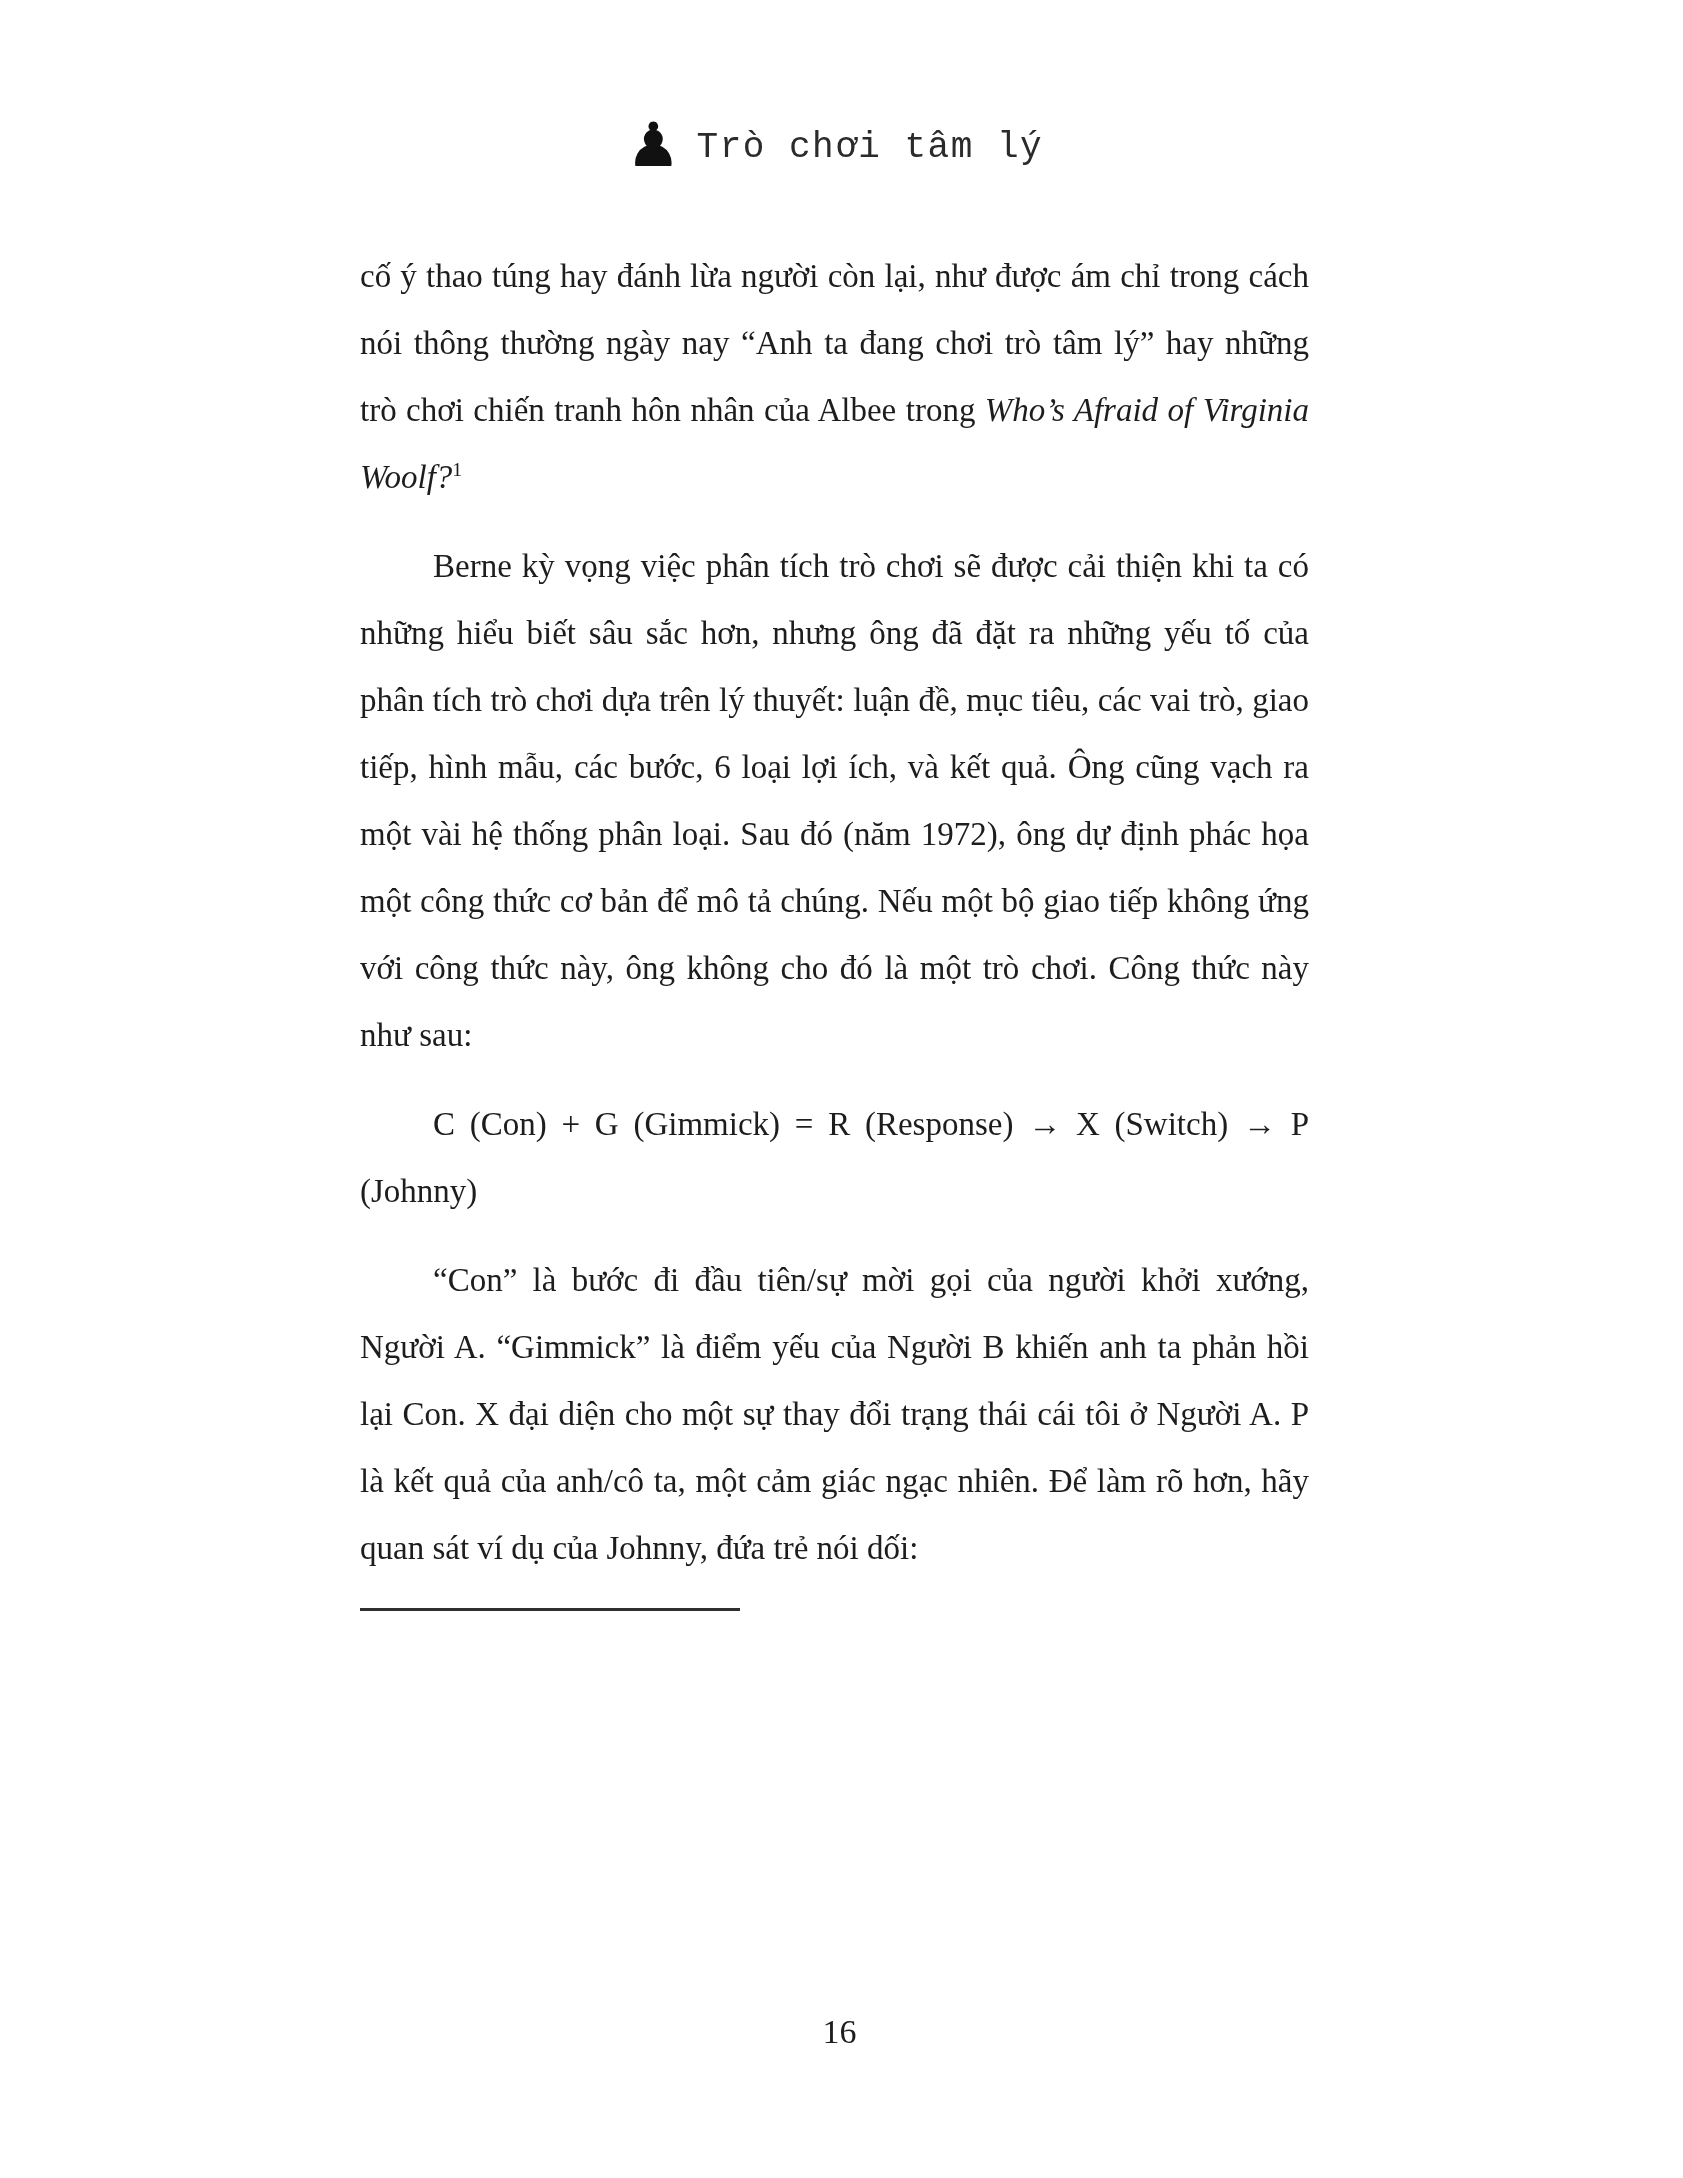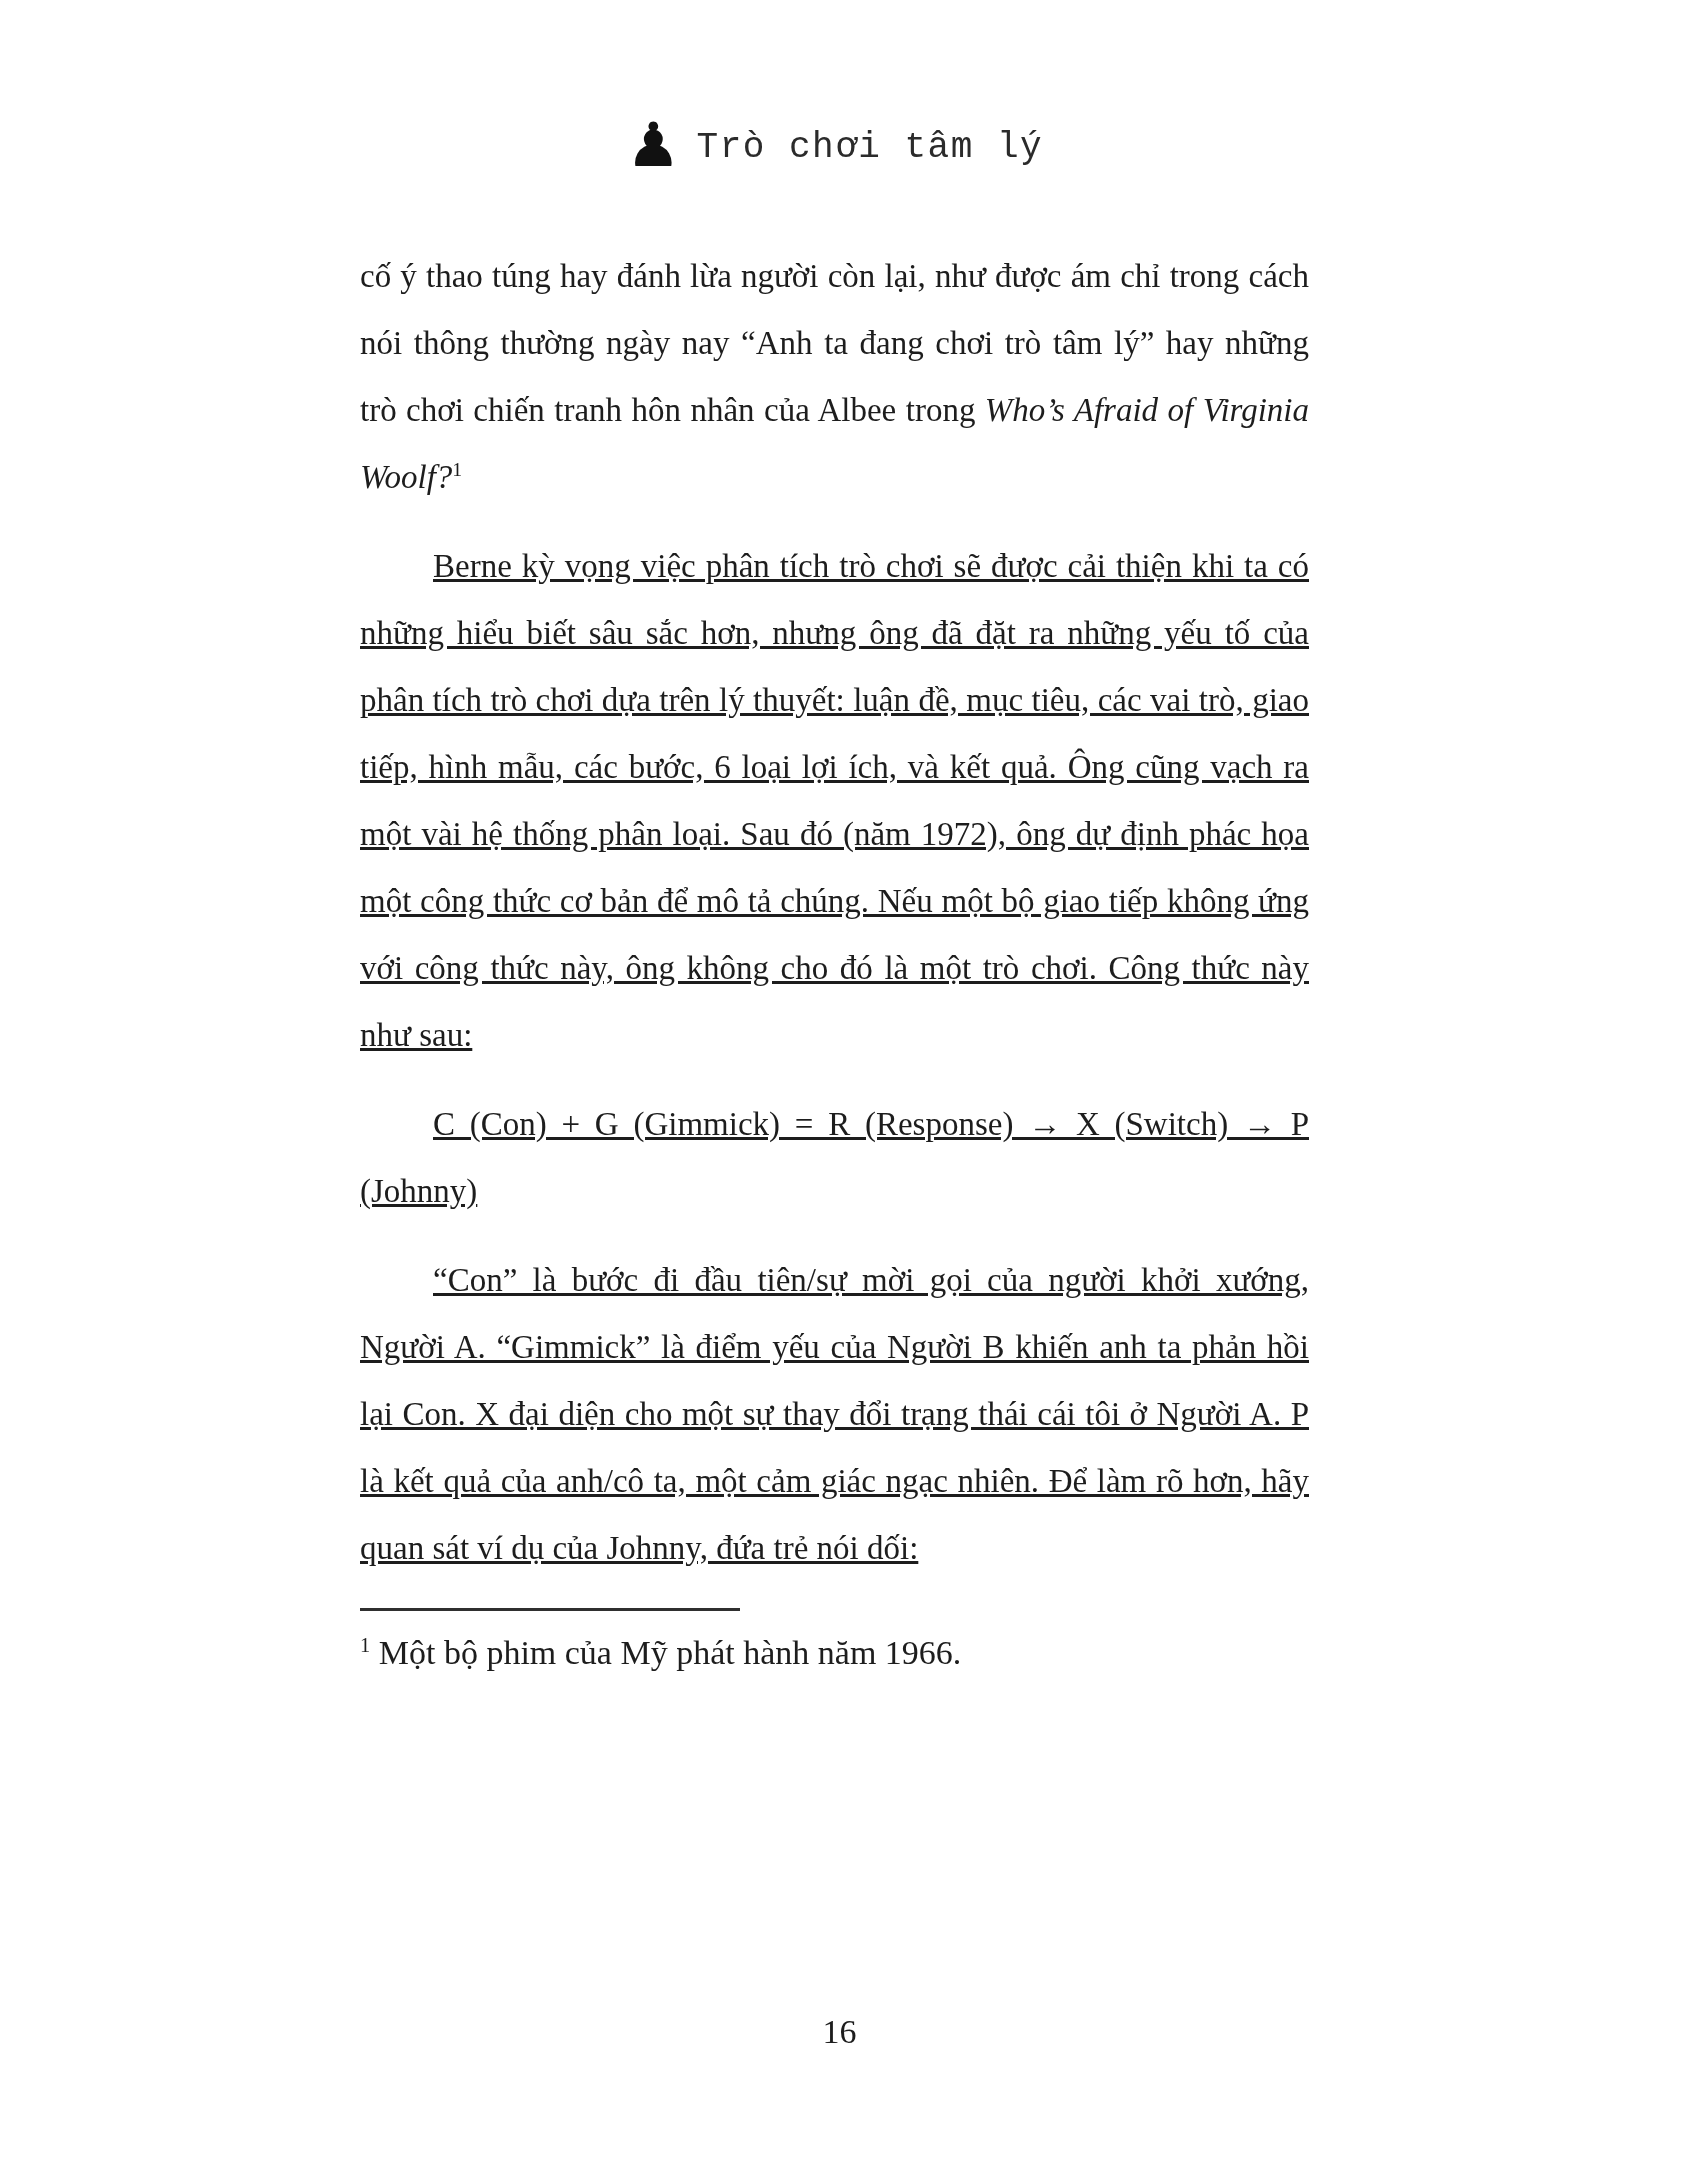--- a/index.html
+++ b/index.html
@@ -39,21 +39,20 @@
     color: #2b2b2b;
   }
   .body-text p.para {
     font-size: 33px;
     line-height: 67px;
     text-align: justify;
     margin: 0 0 22px 0;
   }
   .body-text p.para.indent {
     text-indent: 73px;
-    text-decoration: underline;
   }
   .body-text em {
     font-style: italic;
   }
   sup {
     font-size: 60%;
     line-height: 0;
     vertical-align: super;
   }
   .footnote-area {
@@ -93,19 +92,18 @@
 
   <div class="body-text" id="paragraphs">
       <p class="para"><span>cố ý thao túng hay đánh lừa người còn lại, như được ám chỉ trong cách nói thông thường ngày nay “Anh ta đang chơi trò tâm lý” hay những trò chơi chiến tranh hôn nhân của Albee trong </span><em>Who’s Afraid of Virginia Woolf?</em><sup>1</sup></p>
       <p class="para indent"><span>Berne kỳ vọng việc phân tích trò chơi sẽ được cải thiện khi ta có những hiểu biết sâu sắc hơn, nhưng ông đã đặt ra những yếu tố của phân tích trò chơi dựa trên lý thuyết: luận đề, mục tiêu, các vai trò, giao tiếp, hình mẫu, các bước, 6 loại lợi ích, và kết quả. Ông cũng vạch ra một vài hệ thống phân loại. Sau đó (năm 1972), ông dự định phác họa một công thức cơ bản để mô tả chúng. Nếu một bộ giao tiếp không ứng với công thức này, ông không cho đó là một trò chơi. Công thức này như sau:</span></p>
       <p class="para indent"><span>C (Con) + G (Gimmick) = R (Response) → X (Switch) → P (Johnny)</span></p>
       <p class="para indent"><span>“Con” là bước đi đầu tiên/sự mời gọi của người khởi xướng, Người A. “Gimmick” là điểm yếu của Người B khiến anh ta phản hồi lại Con. X đại diện cho một sự thay đổi trạng thái cái tôi ở Người A. P là kết quả của anh/cô ta, một cảm giác ngạc nhiên. Để làm rõ hơn, hãy quan sát ví dụ của Johnny, đứa trẻ nói dối:</span></p>
     </div>
 
   <div class="footnote-area">
     <hr class="footnote-rule">
-    <p class="footnote"><sup>1</sup> <span>Một bộ phim của Mỹ phát hành năm 1966.</span></p>
   </div>
 
   <div class="page-number">16</div>
 
 </div>
 
 
 </body></html>

